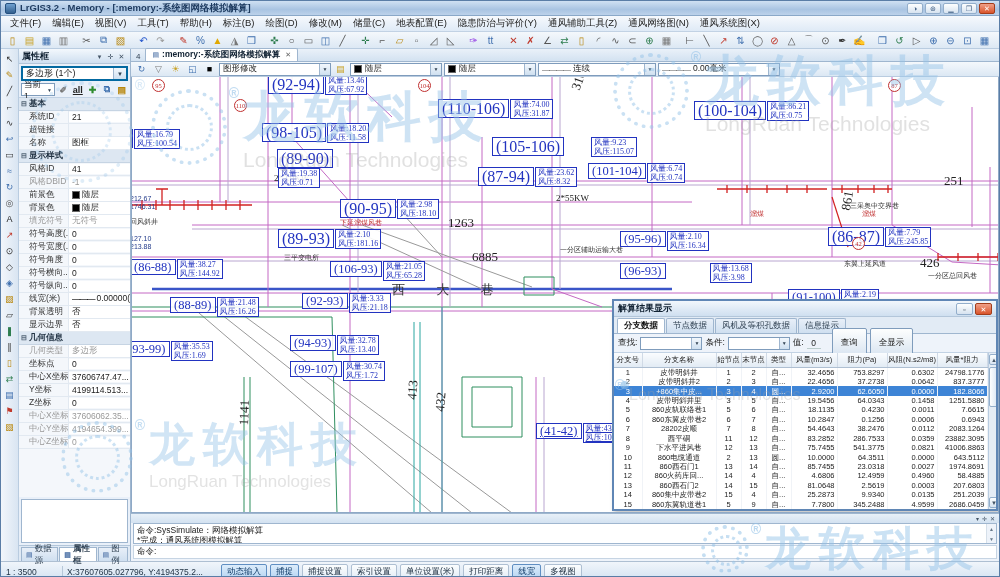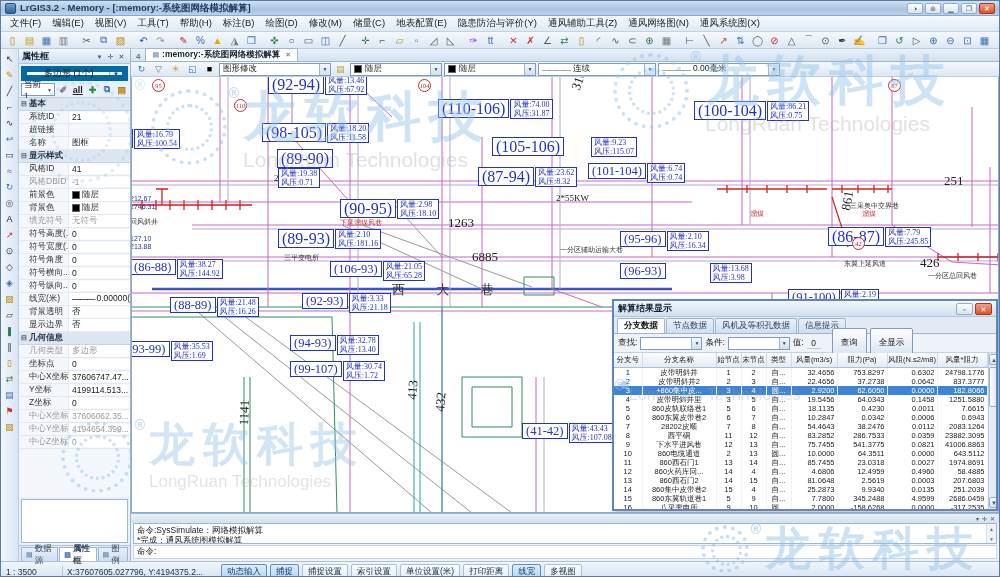--- a/index.html
+++ b/index.html
@@ -23,21 +23,21 @@
   .tbicon{width:17px;height:15px;display:inline-flex;align-items:center;justify-content:center;font-size:10px;border:1px solid transparent;border-radius:2px}
   
   .workspace{display:flex;height:512px}
   .toolstrip{width:18px;background:linear-gradient(90deg,#f2f6fb,#d9e5f2);border-right:1px solid #b9cce0;display:flex;flex-direction:column;align-items:center;padding-top:2px;gap:1px}
   .stripicon{width:16px;height:15px;display:flex;align-items:center;justify-content:center;font-size:9px;border:1px solid transparent;border-radius:2px}
   
   .leftdock{width:112px;background:#e9f0f9;border-right:1px solid #9fb6cf;display:flex;flex-direction:column}
   .dockheader{height:15px;display:flex;align-items:center;padding:0 3px;background:linear-gradient(#f3f8fd,#cfdff0);border-bottom:1px solid #b3c6da}
   .dockheader .dock-title{flex:1;font-size:9px;font-weight:bold;color:#123}
   .dockbtn{width:11px;height:11px;font-size:7px;line-height:10px;text-align:center;color:#456;border:1px solid transparent}
-  .combo{height:15px;background:#fff;border:6px solid #0369a1;display:flex;align-items:center;font-size:9px;padding-left:17px;position:relative}
+  .combo{height:15px;background:#fff;border:2px solid #0369a1;display:flex;align-items:center;font-size:9px;padding-left:3px;position:relative}
   .combo .arrow{margin-left:auto;width:13px;height:100%;background:linear-gradient(#f2f7fc,#cfe0f0);border-left:1px solid #9fb6cf;
     display:flex;align-items:center;justify-content:center;font-size:6px;color:#345}
   .selrow{margin:2px 2px 1px}
   .proptools{height:16px;display:flex;align-items:center;gap:2px;padding:0 2px;border-bottom:1px solid #c2d2e4}
   .minicombo{height:13px;border:1px solid #7f9cbc;background:#fff;font-size:8.5px;display:flex;align-items:center;padding:0 2px}
   .minicombo .arrow{font-size:5px;margin-left:2px;color:#345}
   .ptool{font-size:9px;width:13px;text-align:center}
   .propgrid{flex:1;overflow:hidden;background:#f4f7fb;font-size:8.5px}
   .pgroup{display:flex;align-items:center;height:13px;background:#dde7f2;border-bottom:1px solid #c6d4e3;font-weight:bold;color:#234;padding-left:2px;gap:2px}
   .pgroup .boxg{font-size:7px;color:#567}
@@ -746,21 +746,21 @@
                 <div>风压:13.40</div>
               </span>
             </div>
             <div class="vlabel md" style="left: 158px; top: 284px;">
               <span class="pairbox">(99-107)</span>
               <span class="valbox">
                 <div>风量:30.74</div>
                 <div>风压:1.72</div>
               </span>
             </div>
-            <div class="vlabel md" style="left: 390px; top: 346px;">
+            <div class="vlabel md" style="left: 404px; top: 346px; text-decoration: underline;">
               <span class="pairbox">(41-42)</span>
               <span class="valbox">
                 <div>风量:43.43</div>
                 <div>风压:107.08</div>
               </span>
             </div>
           </div>
         <div id="mapjunctions">
             <div class="junction" style="left: 20px; top: 2px;">95</div>
             <div class="junction" style="left: 102px; top: 22px;">110</div>
@@ -906,21 +906,21 @@
                     <td class="num">0.0011</td>
                     <td class="num">7.6615</td>
                   </tr>
                   <tr>
                     <td class="ctr">6</td>
                     <td class="ctr">860东翼皮带巷2</td>
                     <td class="ctr">6</td>
                     <td class="ctr">7</td>
                     <td class="ctr">自...</td>
                     <td class="num">10.2847</td>
-                    <td class="num">0.0342</td>
+                    <td class="num">0.1256</td>
                     <td class="num">0.0006</td>
                     <td class="num">0.6943</td>
                   </tr>
                   <tr>
                     <td class="ctr">7</td>
                     <td class="ctr">28202皮顺</td>
                     <td class="ctr">7</td>
                     <td class="ctr">8</td>
                     <td class="ctr">自...</td>
                     <td class="num">54.4643</td>
@@ -1008,31 +1008,20 @@
                   <tr>
                     <td class="ctr">15</td>
                     <td class="ctr">860东翼轨道巷1</td>
                     <td class="ctr">5</td>
                     <td class="ctr">9</td>
                     <td class="ctr">自...</td>
                     <td class="num">7.7800</td>
                     <td class="num">345.2488</td>
                     <td class="num">4.9599</td>
                     <td class="num">2686.0459</td>
-                  </tr>
-                  <tr>
-                    <td class="ctr">16</td>
-                    <td class="ctr">八采变电所</td>
-                    <td class="ctr">9</td>
-                    <td class="ctr">10</td>
-                    <td class="ctr">圆...</td>
-                    <td class="num">2.0000</td>
-                    <td class="num">-158.6268</td>
-                    <td class="num">0.0000</td>
-                    <td class="num">-317.2535</td>
                   </tr>
                 </tbody>
             </table>
             <div class="res-scroll">
               <span class="sarr">▲</span>
               <span class="sthumb"></span>
               <span class="sfill"></span>
               <span class="sarr">▼</span>
             </div>
           </div>

